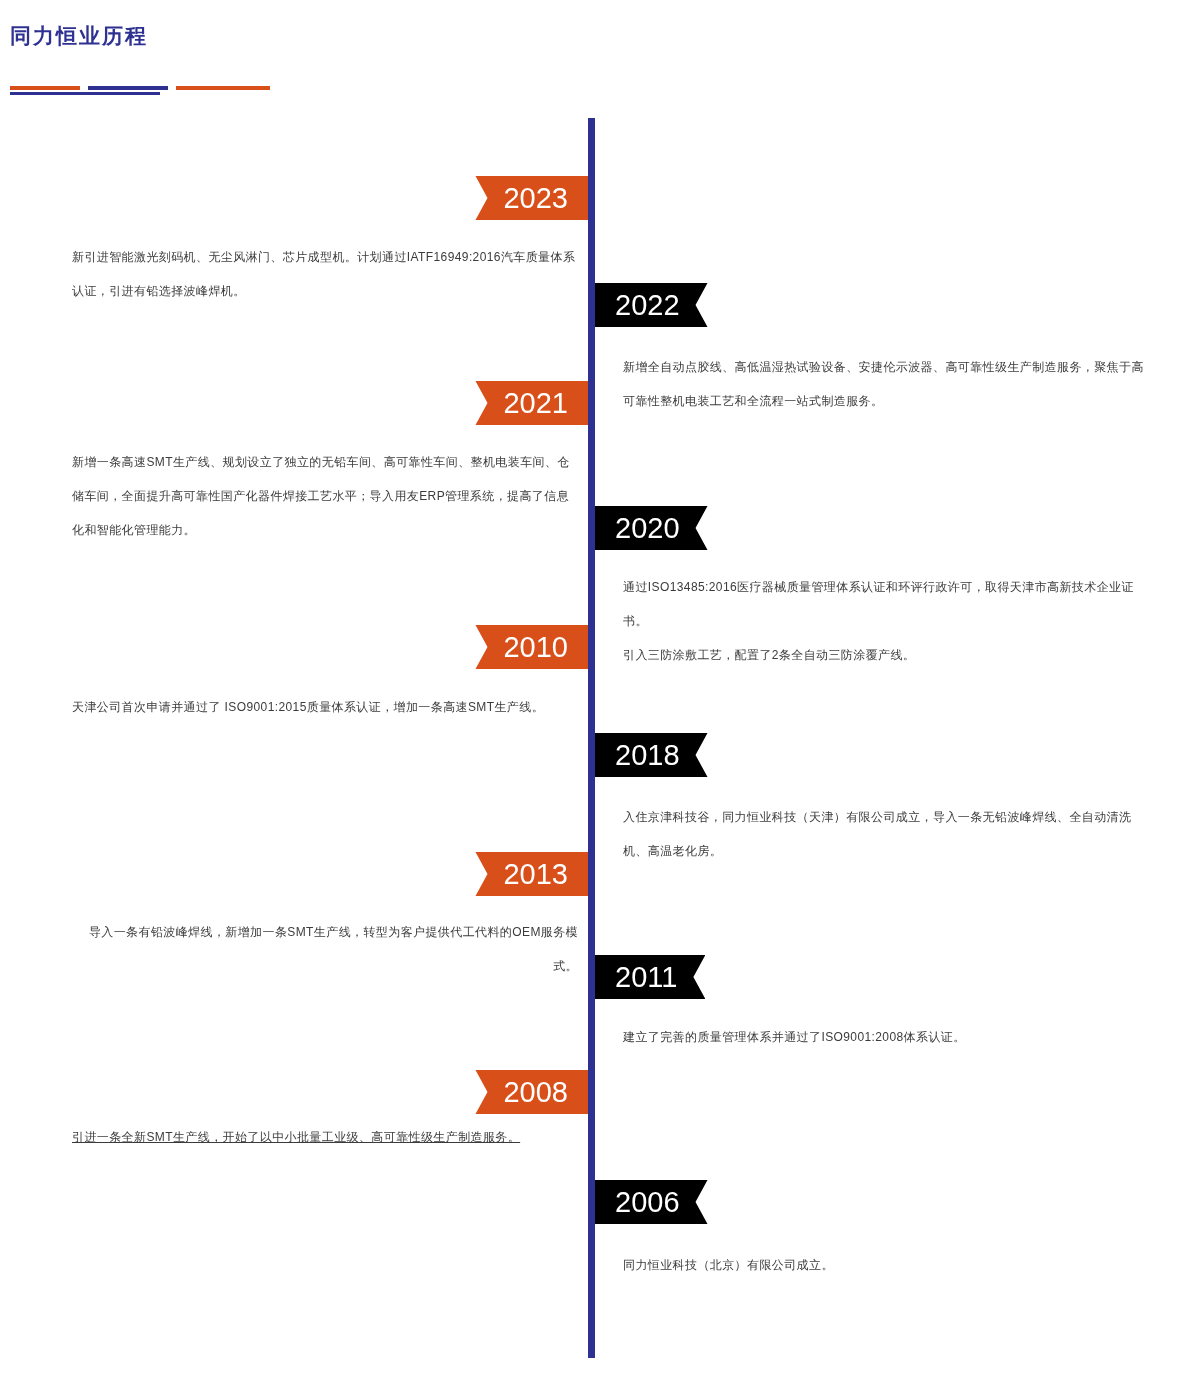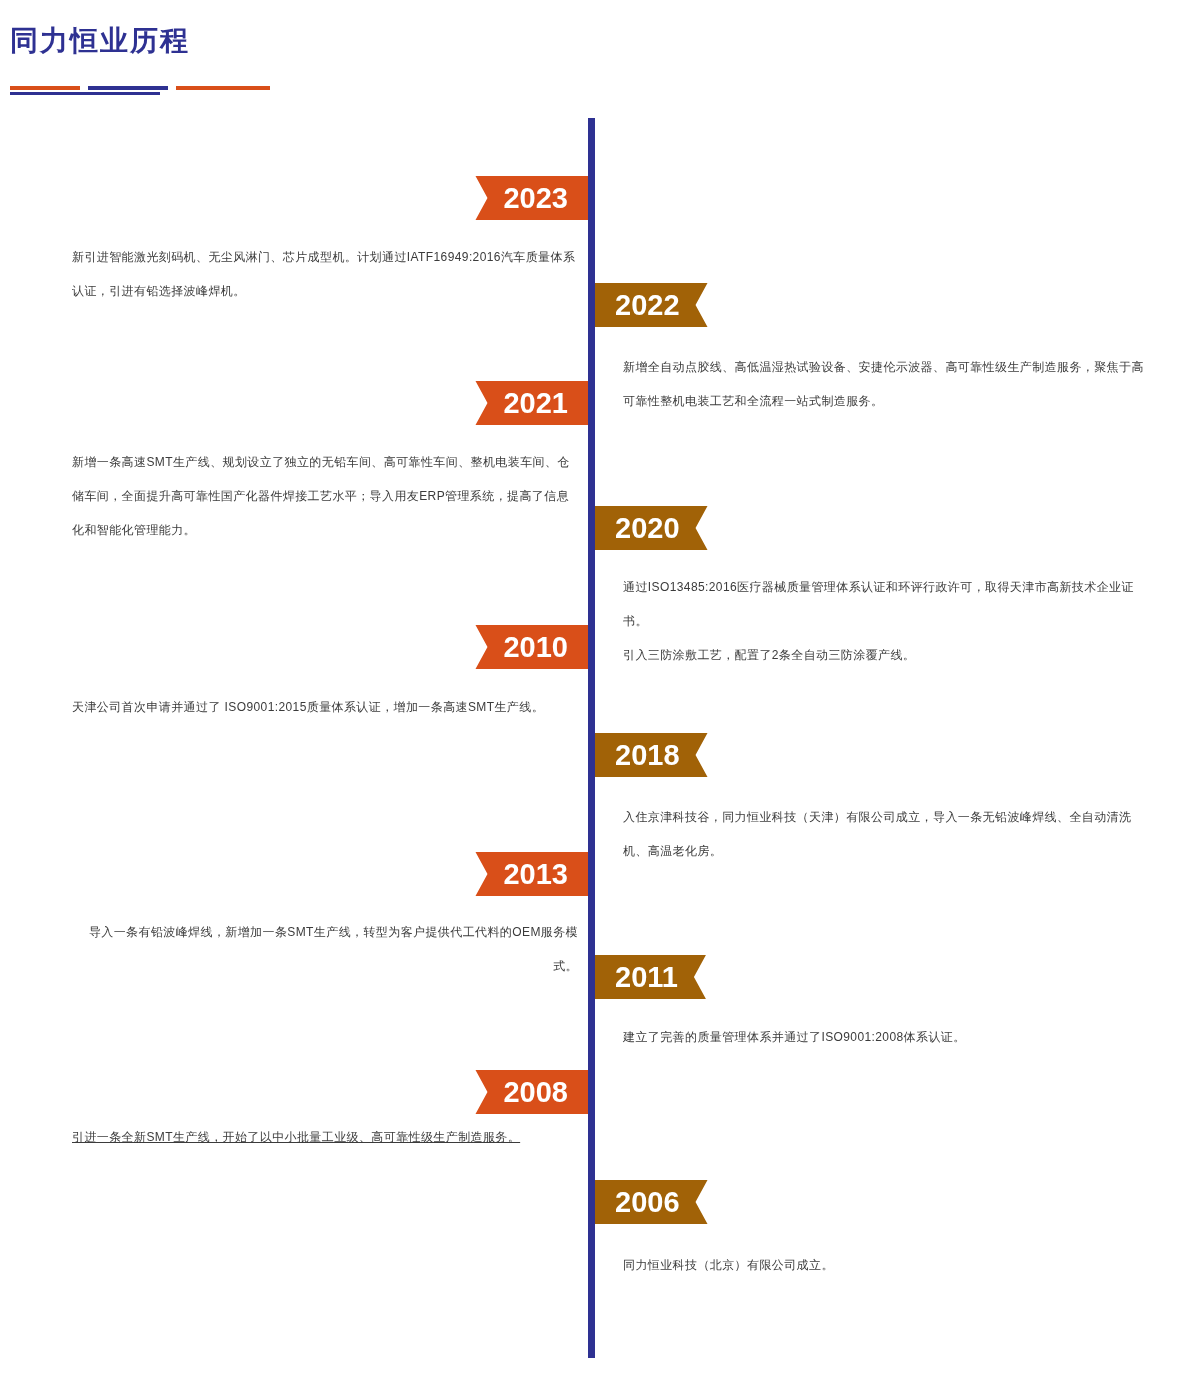--- a/index.html
+++ b/index.html
@@ -21,21 +21,21 @@
     position: absolute;
     left: 0;
     top: 0;
     width: 1200px;
     height: 110px;
   }
   .header-title {
     position: absolute;
     left: 10px;
     top: 22px;
-    font-size: 28px;
+    font-size: 21px;
     font-weight: bold;
     color: #2e3192;
     letter-spacing: 2px;
     white-space: nowrap;
   }
   .header-rules {
     position: absolute;
     left: 10px;
     top: 86px;
     width: 260px;
@@ -63,38 +63,38 @@
 
   
   .entry {
     position: absolute;
   }
   .year-tag {
     position: absolute;
     height: 44px;
     line-height: 44px;
     font-size: 29px;
-    font-weight: bold;
+    font-weight: normal;
     color: #ffffff;
     box-sizing: border-box;
   }
   
   .year-tag.left {
     right: 0;
     padding: 0 20px 0 28px;
     text-align: right;
     background: #d94f19;
     clip-path: polygon(0 0, 100% 0, 100% 100%, 0 100%, 12px 50%);
   }
   
   .year-tag.right {
     left: 0;
     padding: 0 28px 16px 20px;
     text-align: left;
-    background: #a16207;
+    background: #000000;
     clip-path: polygon(0 0, 100% 0, calc(100% - 12px) 50%, 100% 100%, 0 100%);
   }
   .entry-body {
     position: absolute;
     font-size: 12px;
     line-height: 34px;
     color: #3b3b3b;
     letter-spacing: 0.4px;
   }
   .entry.left-side .entry-body {

